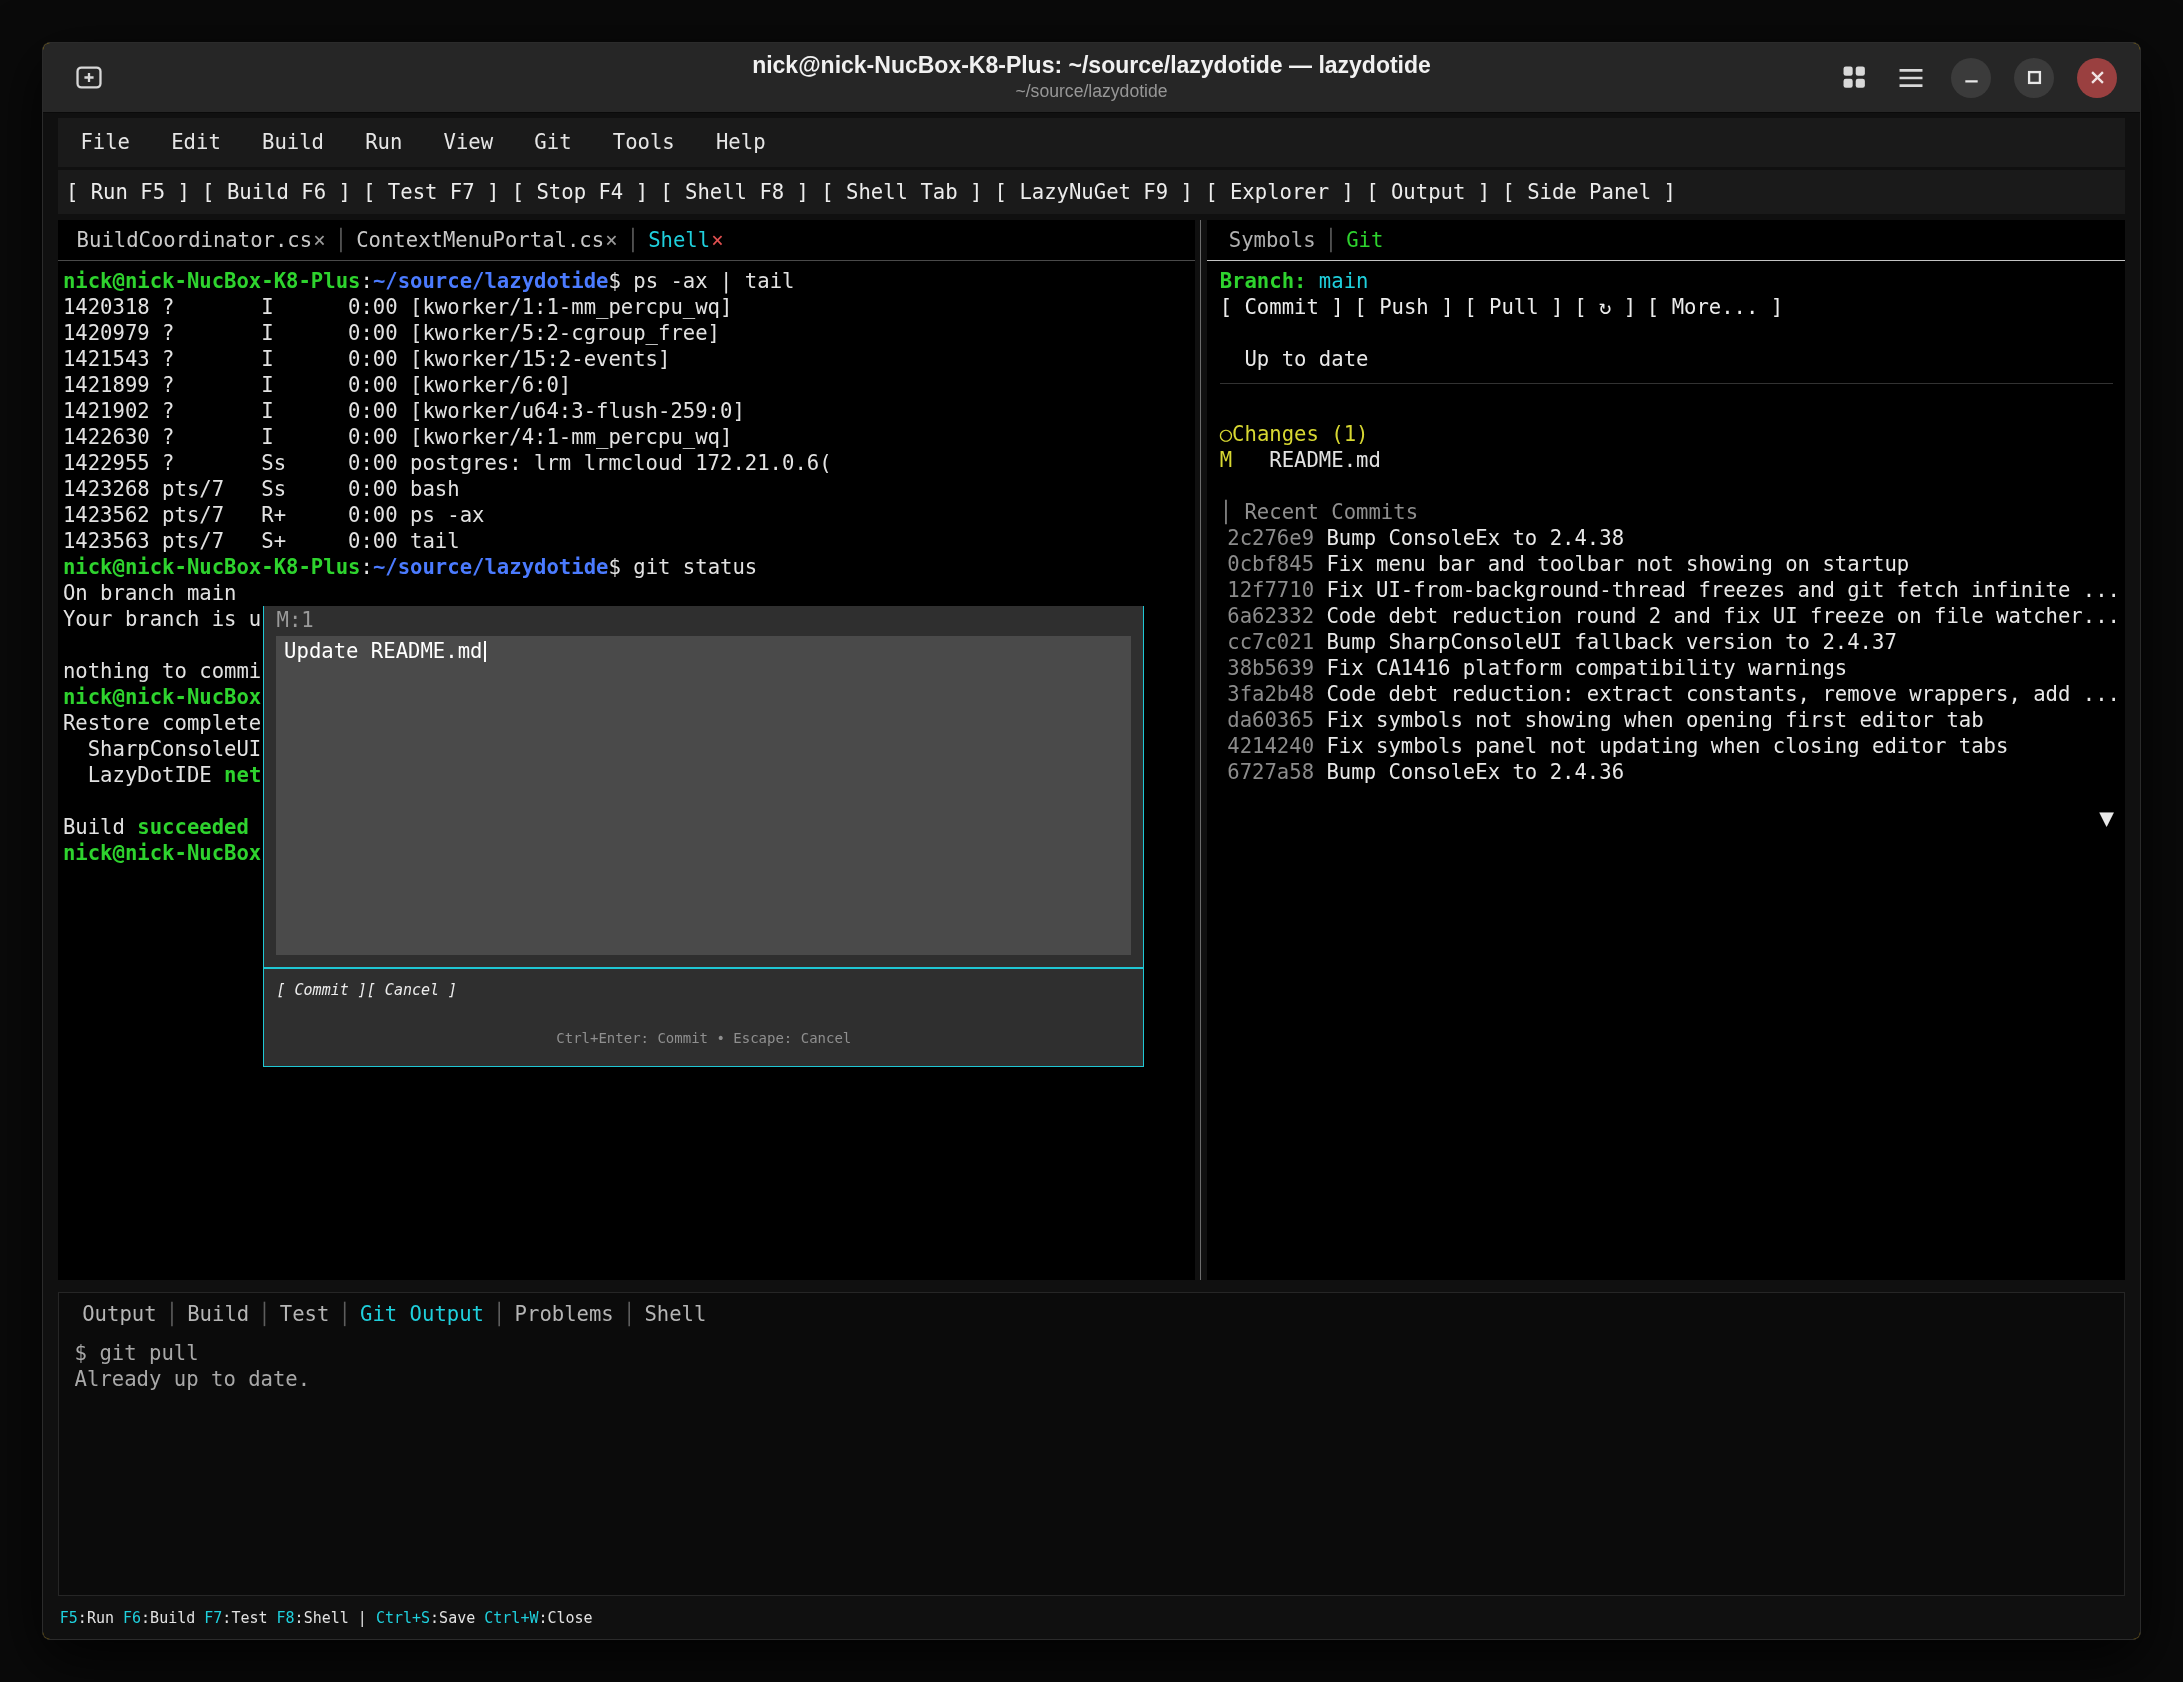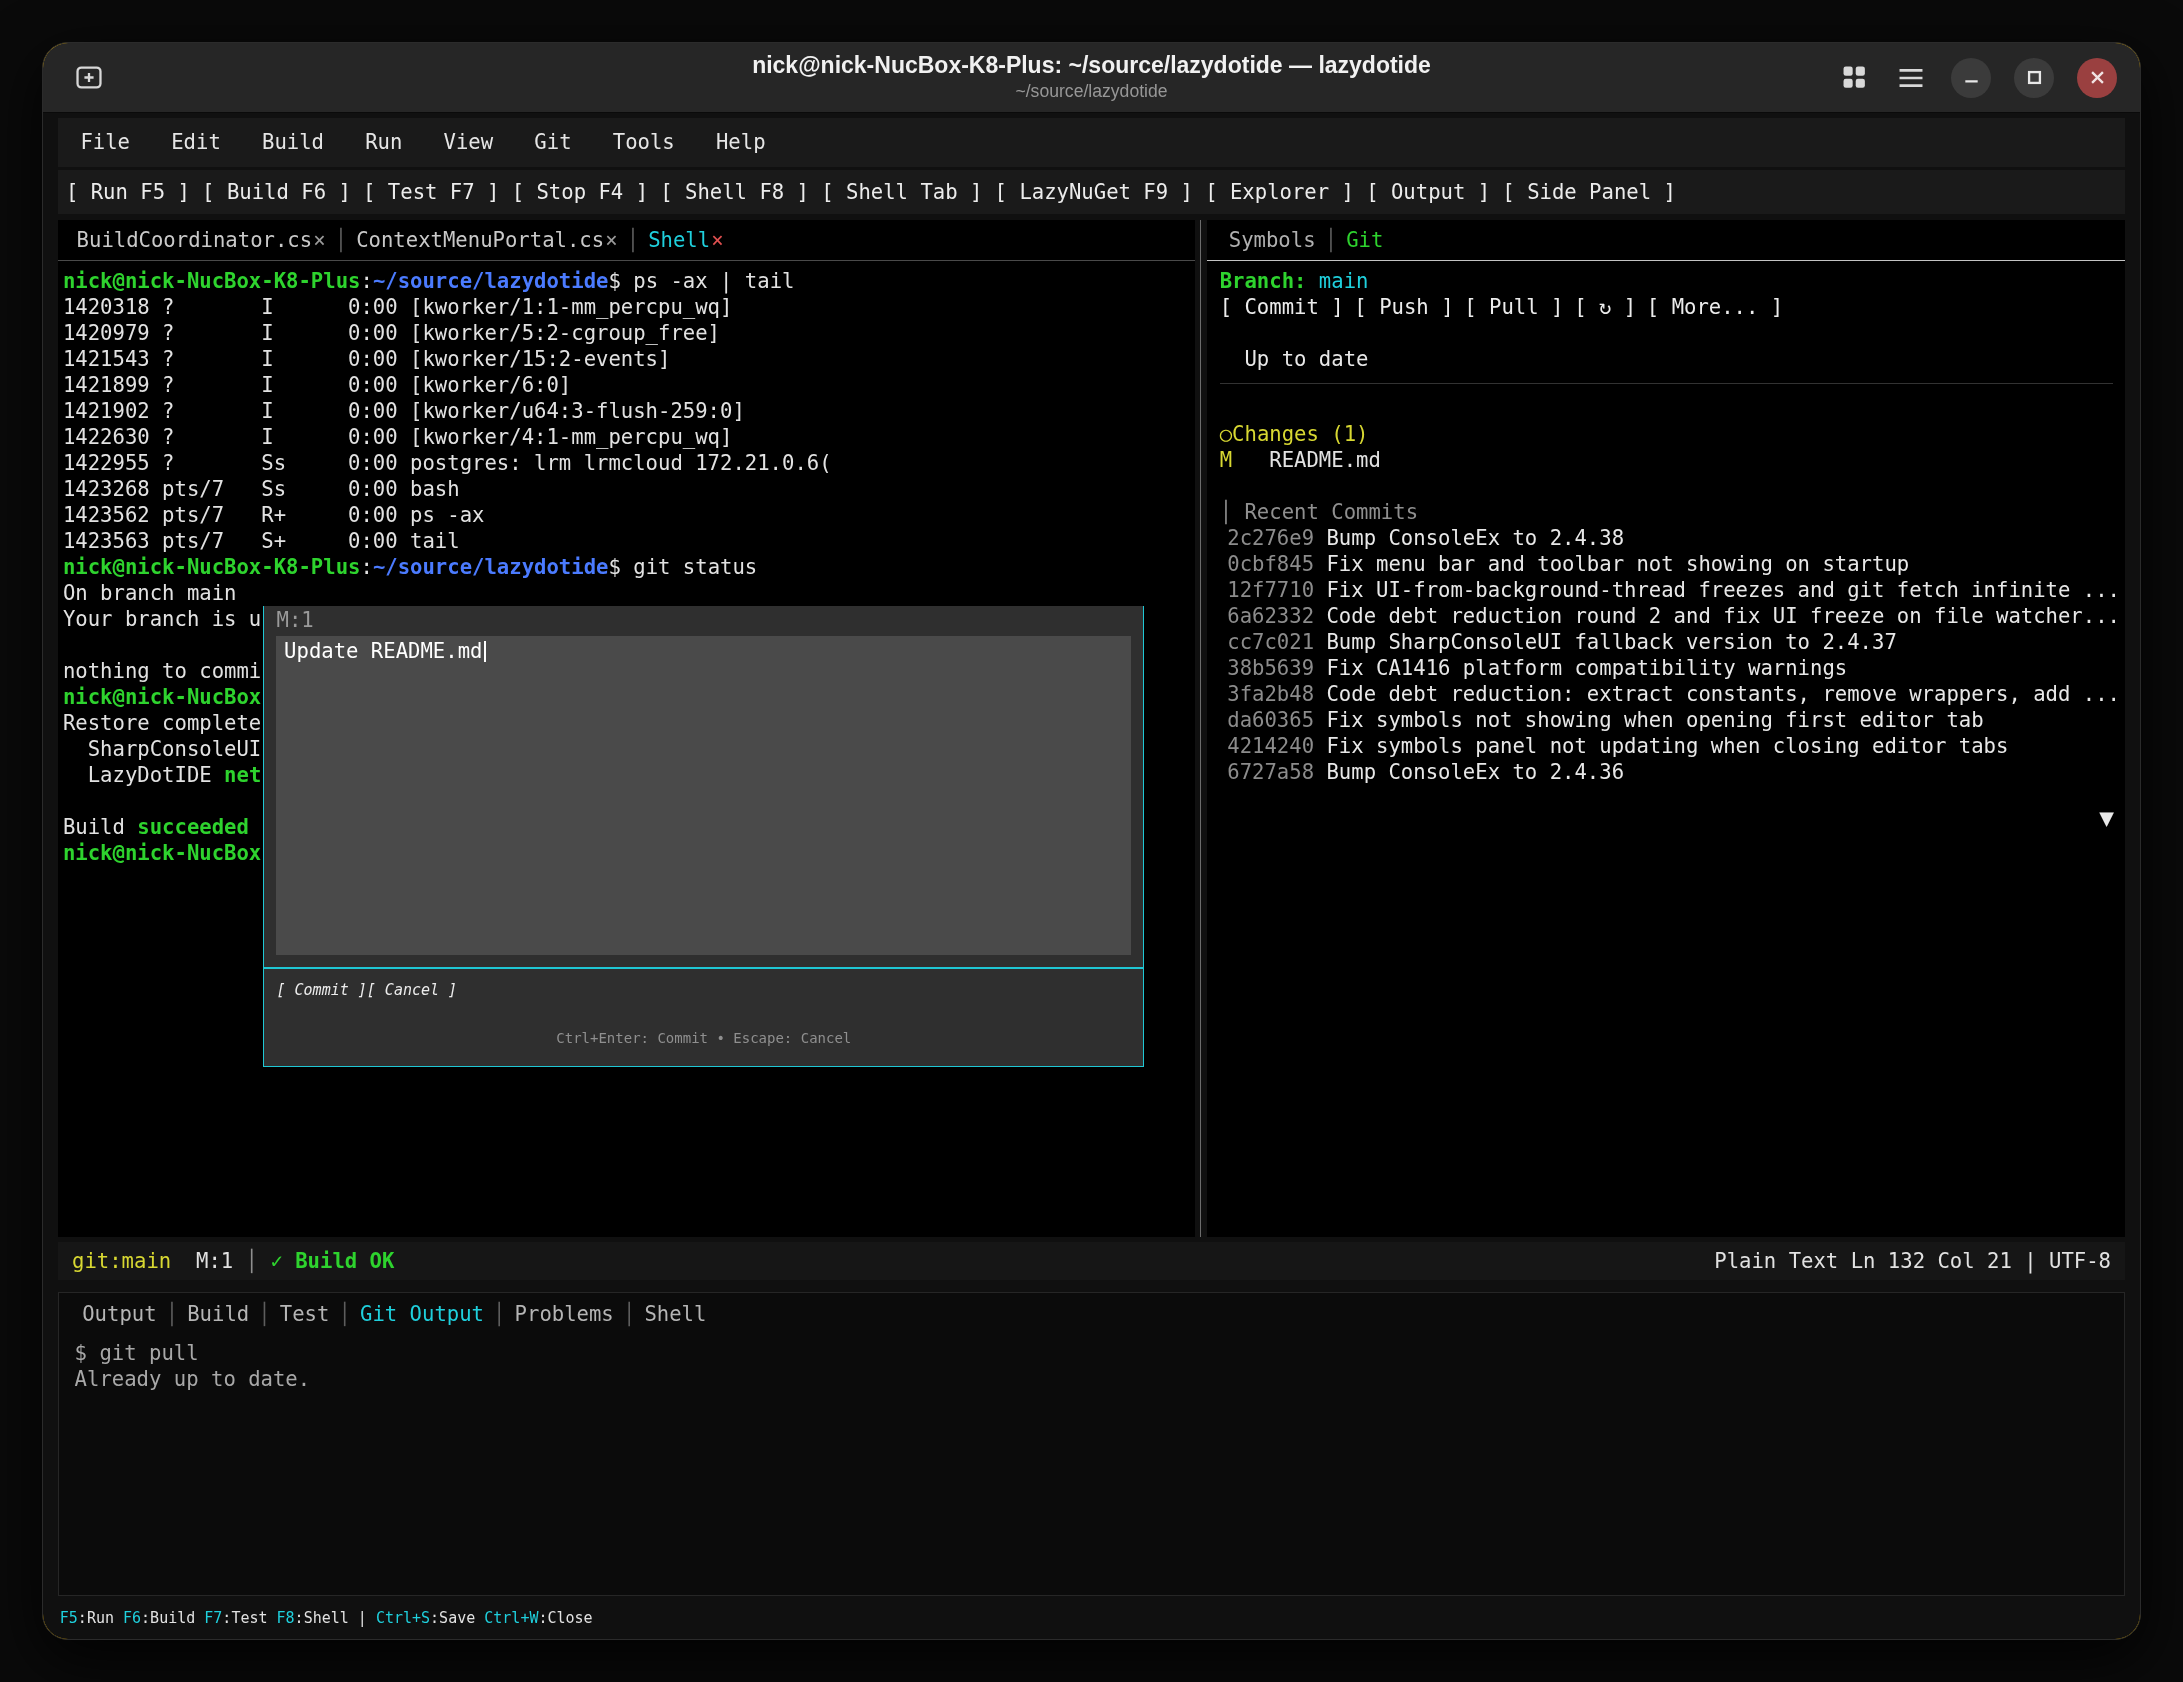--- a/index.html
+++ b/index.html
@@ -1,18 +1,18 @@
 <!DOCTYPE html>
 <html style="font-size:12.2px"><head>
 <meta charset="utf-8">
 <style>
   * { margin:0; padding:0; box-sizing:border-box; }
   html,body { width:2183px; height:1682px; background:#0a0a0a; font-family:"DejaVu Sans Mono", monospace; }
 
-  .window { position:absolute; inset:42px; background:#eab308; border-radius:26px; overflow:hidden;
+  .window { position:absolute; inset:42px; background:#eab308; border-radius:8px; overflow:hidden;
             border:0.8px solid #2b2b2b; box-shadow:0 18.3px 61px rgba(0,0,0,.85);
             display:flex; flex-direction:column; }
 
   
   .titlebar { height:70px; flex:0 0 auto; background:#262626; position:relative; border-bottom:0.8px solid #0a0a0a; }
   .titlebar-center { position:absolute; left:50%; top:9.2px; transform:translateX(-50%); text-align:center; white-space:nowrap; }
   .win-title { font:bold 23px "Liberation Sans", sans-serif; color:#f1f1f1; }
   .win-subtitle { font:17.6px "Liberation Sans", sans-serif; color:#979797; margin-top:2.3px; }
   .tb-left { position:absolute; left:29px; top:50%; transform:translateY(-50%); display:flex; align-items:center; }
   .tb-right { position:absolute; right:23px; top:50%; transform:translateY(-50%); display:flex; align-items:center; gap:23px; }
@@ -242,24 +242,20 @@
               <div class="commit-row"><span class="c-hash">3fa2b48</span><span class="c-msg"> Code debt reduction: extract constants, remove wrappers, add ...</span></div>
               <div class="commit-row"><span class="c-hash">da60365</span><span class="c-msg"> Fix symbols not showing when opening first editor tab</span></div>
               <div class="commit-row"><span class="c-hash">4214240</span><span class="c-msg"> Fix symbols panel not updating when closing editor tabs</span></div>
               <div class="commit-row"><span class="c-hash">6727a58</span><span class="c-msg"> Bump ConsoleEx to 2.4.36</span></div>
             </div>
           <div class="scroll-indicator">▼</div>
         </div>
       </div>
     </div>
 
-    <div class="statusbar">
-      <div><span class="t-yellow">git:main</span><span class="t-def">  M:1 </span><span class="t-gray">│ </span><span class="t-green">✓ Build OK</span></div>
-      <div class="t-def">Plain Text Ln 132 Col 21 | UTF-8</div>
-    </div>
 
     <div class="bottom-panel">
       <div class="bottom-tabs"><div class="bottom-tab">Output</div><span class="tab-sep">│</span><div class="bottom-tab">Build</div><span class="tab-sep">│</span><div class="bottom-tab">Test</div><span class="tab-sep">│</span><div class="bottom-tab active">Git Output</div><span class="tab-sep">│</span><div class="bottom-tab">Problems</div><span class="tab-sep">│</span><div class="bottom-tab">Shell</div></div>
       <div class="bottom-content"><div>$ git pull</div><div>Already up to date.</div></div>
     </div>
 
     <div class="hintbar"><span class="t-cyan">F5</span><span class="t-def">:Run </span><span class="t-cyan">F6</span><span class="t-def">:Build </span><span class="t-cyan">F7</span><span class="t-def">:Test </span><span class="t-cyan">F8</span><span class="t-def">:Shell </span><span class="t-def">| </span><span class="t-cyan">Ctrl+S</span><span class="t-def">:Save </span><span class="t-cyan">Ctrl+W</span><span class="t-def">:Close</span></div>
 
   </div>
 </div>

